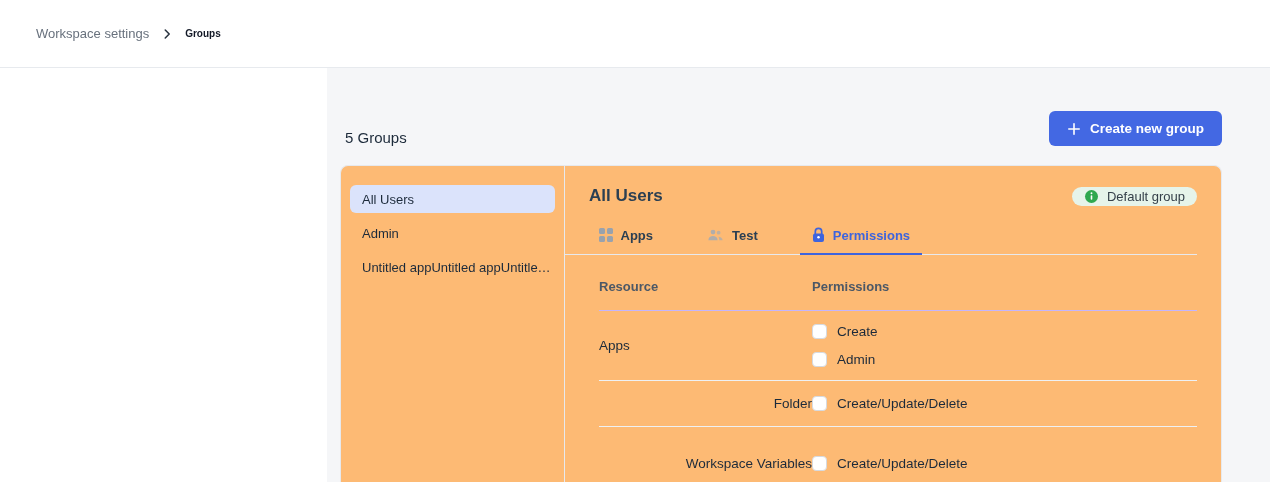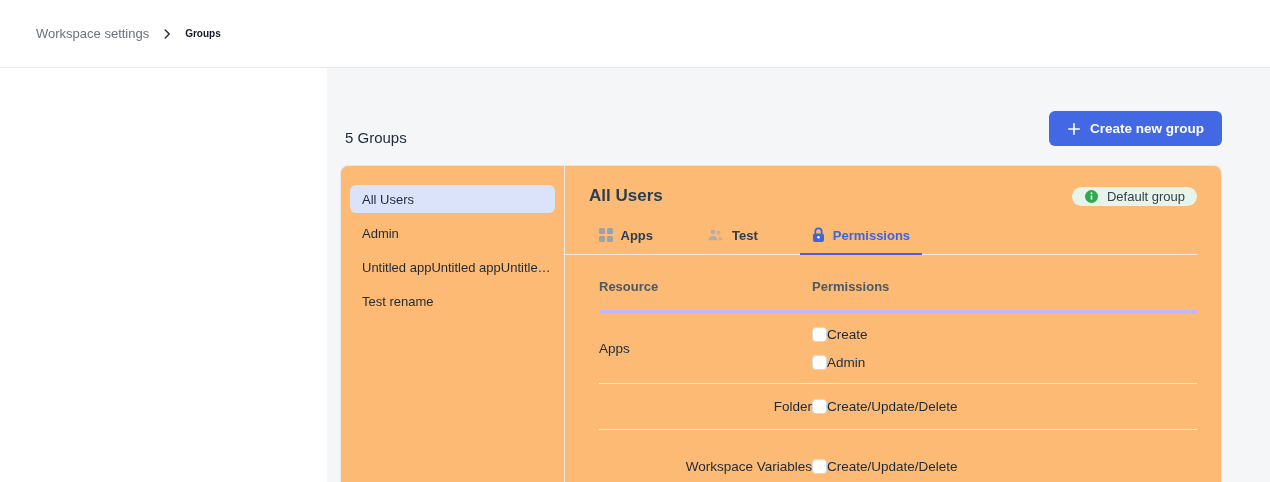--- a/index.html
+++ b/index.html
@@ -91,28 +91,28 @@
     height: 2px; background: #3e64de;
   }
   .grid-icon { display: inline-grid; grid-template-columns: 5.5px 5.5px; gap: 2.5px; }
   .grid-icon i { width: 5.5px; height: 5.5px; background: #99a2ad; border-radius: 1.5px; }
 
   
   .perm-table { margin-top: 9px; padding-left: 10px; }
   .p-head, .p-row { display: grid; grid-template-columns: 213px 1fr; align-items: center; }
   .p-head {
     padding: 15px 0 16px;
-    border-bottom: 4px solid #c4b5fd;
+    border-bottom: 1px solid #c4b5fd;
     font-size: 13px; font-weight: 600; color: #4c5866;
   }
   .p-row { border-bottom: 1px solid #eef1f4; }
   .resource { font-size: 13.5px; color: #1c2a3a; }
   .cb-stack { display: flex; flex-direction: column; gap: 13px; padding: 13px 0; }
   .p-row.single { min-height: 46px; text-align: right; }
-  .cb-line { display: flex; align-items: center; }
+  .cb-line { display: flex; align-items: center; gap: 10px; }
   .checkbox {
     width: 15px; height: 15px; flex: none;
     border: 1px solid #d6dae0; border-radius: 4px; background: #fff; cursor: pointer;
   }
   .cb-label { font-size: 13.5px; color: #1c2a3a; }
 </style>
 </head>
 <body>
 
 <div class="topbar">
@@ -138,21 +138,20 @@
       <span>Create new group</span>
     </button>
   </div>
 
   <div class="card">
 
     <div class="group-list">
       <div class="g-item selected">All Users</div>
       <div class="g-item">Admin</div>
       <div class="g-item">Untitled appUntitled appUntitle…</div>
-      <div class="g-item">Test rename</div>
     </div>
 
     <div class="group-detail">
 
       <div class="detail-header">
         <h2 class="g-title">All Users</h2>
         <span class="badge">
           <span style="display:inline-flex;">
             <svg width="15" height="15" viewBox="0 0 15 15">
                 <circle cx="7.5" cy="7.5" r="6.5" fill="#2fa84f"></circle>

